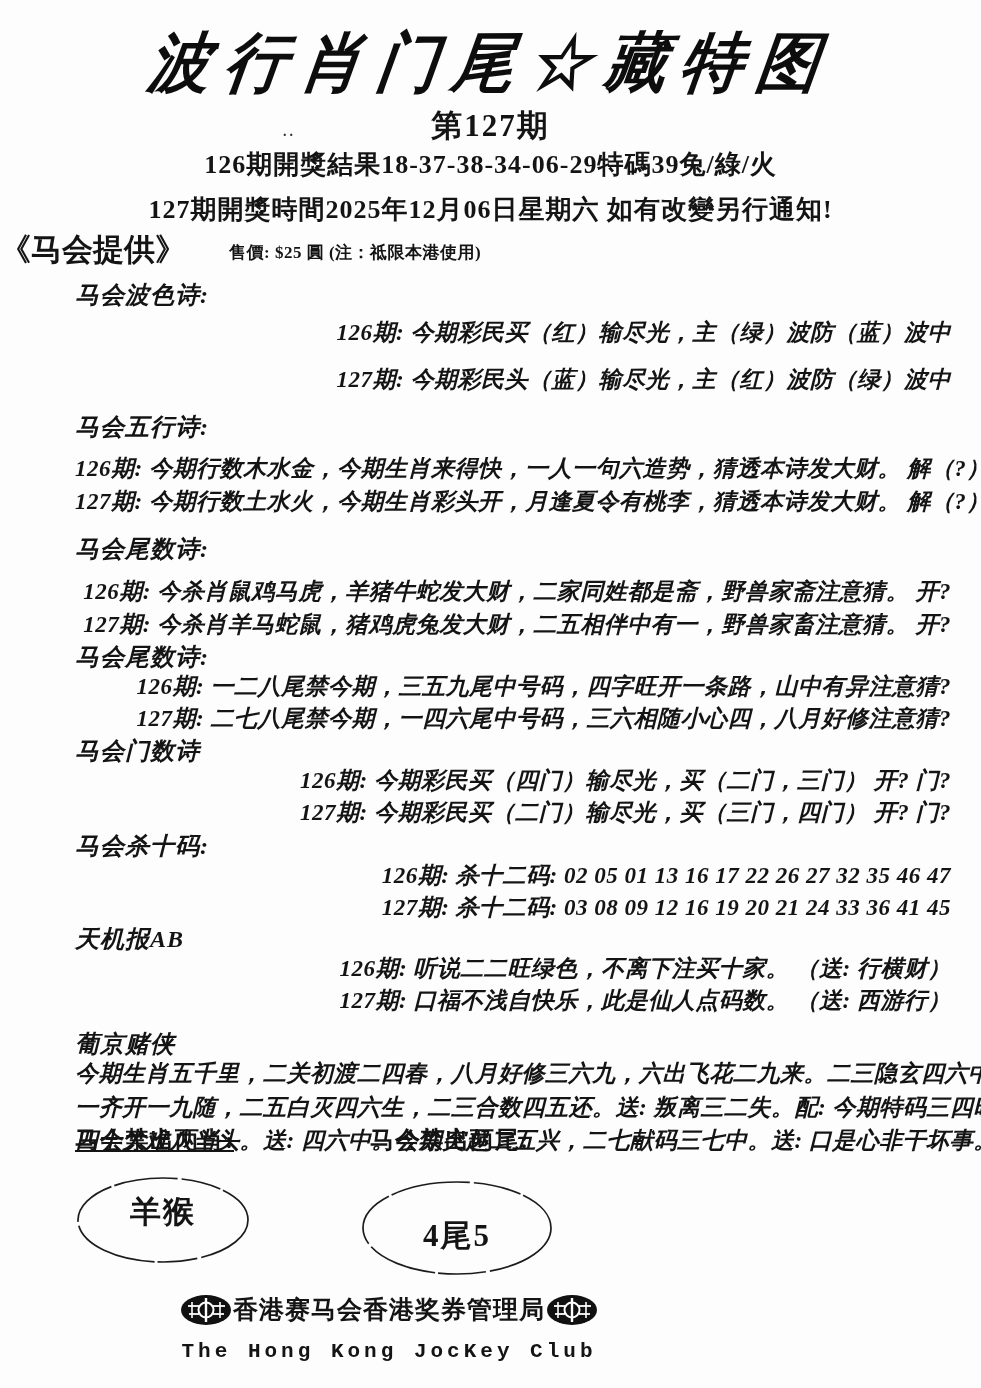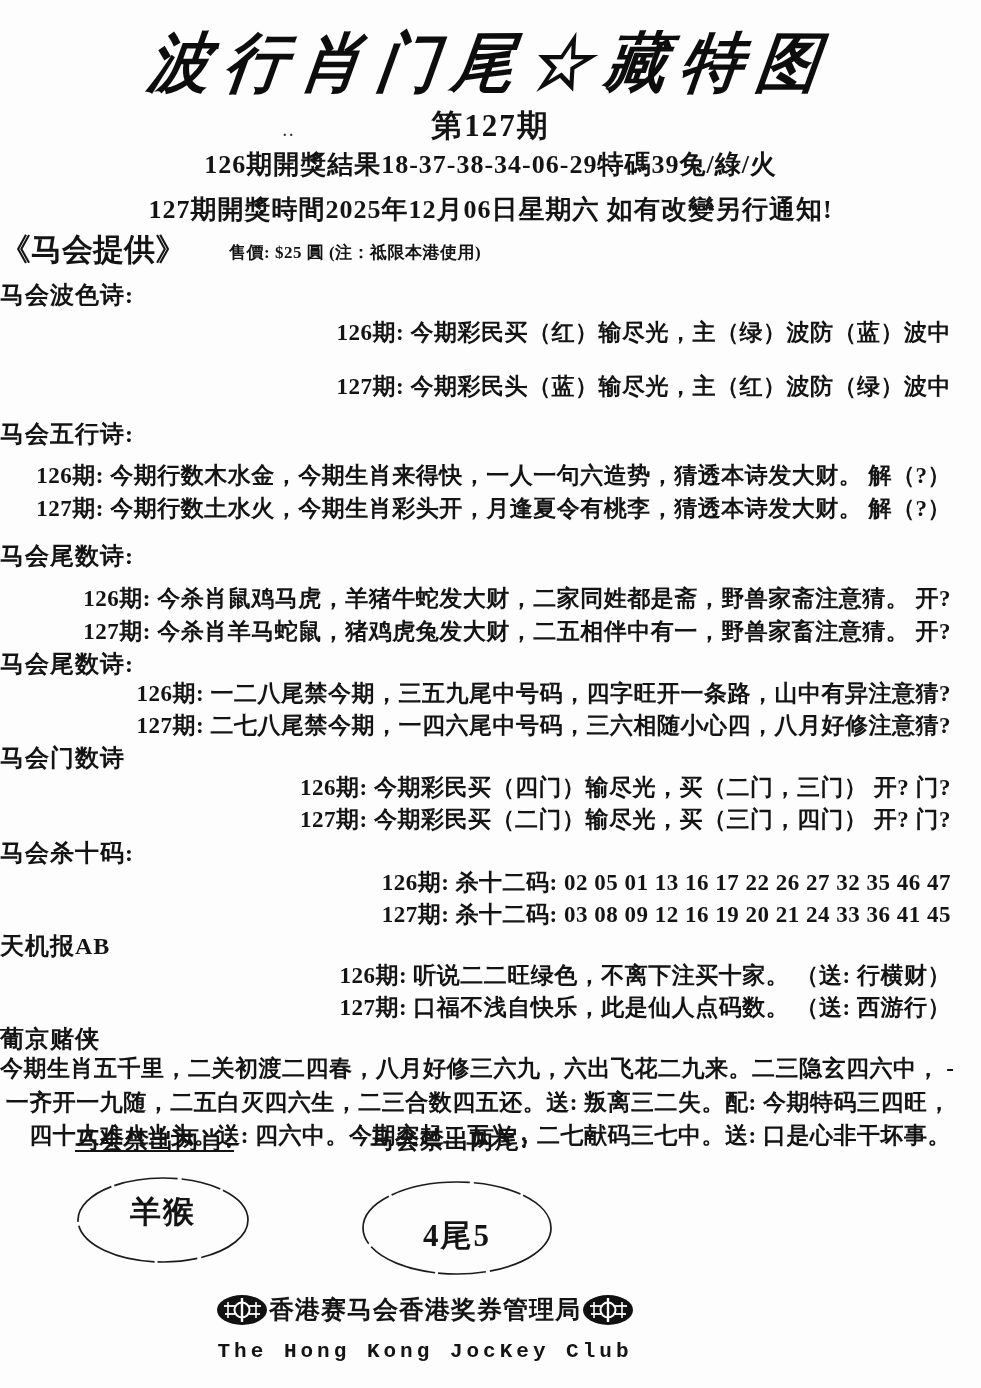--- a/index.html
+++ b/index.html
@@ -18,21 +18,21 @@
   }
   .issue-row { position:relative; margin-top:2px; }
   .issue { font-size:31px; line-height:36px; letter-spacing:2px; }
   .artifact-dots { position:absolute; left:283px; top:16px; font-size:14px; letter-spacing:3px; color:#333; }
   .meta1 { margin-top:5px;  font-size:26px; line-height:32px; letter-spacing:1px; }
   .meta2 { margin-top:13px; font-size:26px; line-height:32px; letter-spacing:1px; }
   .provider-row { margin-top:6px; display:flex; justify-content:flex-start; align-items:baseline; gap:16px; }
   .provider { font-size:31px; line-height:36px; }
   .price-note { font-size:17px; letter-spacing:0.5px; transform:translateY(-2px);margin-left:27px; }
 
-  .content { padding-right:30px; }
+  .content { padding-left:75px; padding-right:30px;font-style:italic; }
   .sec-title { font-size:24px; line-height:30px; letter-spacing:1px; }
   .sec-line  { font-size:23px; line-height:30px; letter-spacing:0.5px; white-space:nowrap;text-align:right; }
 
   .bans { position:absolute; top:1122px; left:0; width:981px; height:160px; }
   .ban-group { position:absolute; }
   .ban-label { font-size:24px; line-height:30px; letter-spacing:1px; }
   .ban-oval  { position:relative; display:inline-block; }
   .ban-oval .val {
     position:absolute; left:0; top:0; width:100%; height:100%;
     display:flex; align-items:center; justify-content:center;
@@ -40,21 +40,21 @@
   }
   .b1 { left:75px;  top:3px;text-decoration:underline; }
   .b2 { left:370px; top:3px; }
   .b3 { left:670px; top:3px; }
   .b1 .ban-oval { margin-top:20px; margin-left:0px; }
   .b2 .ban-oval { margin-top:24px; margin-left:-10px; }
   .b3 .ban-oval { margin-top:22px; margin-left:-22px; }
   .b1 .val { transform:translateY(-8px); }
   .b2 .val { transform:translateY(8px); }
 
-  .footer { position:absolute; top:1292px; left:0; width:778px; text-align:center;padding-left:36px; }
+  .footer { position:absolute; top:1292px; left:0; width:778px; text-align:center; }
   .footer-row { display:flex; justify-content:center; align-items:center; gap:1px; }
   .org { font-size:25px; line-height:32px; letter-spacing:1px; }
   .club { margin-top:12px; font-family:"Liberation Mono","DejaVu Sans Mono",monospace;
           font-size:21px; font-weight:bold; letter-spacing:4px; }
   svg { display:block; }
 </style>
 </head>
 <body>
 
 <div class="page">
@@ -71,21 +71,21 @@
   <div class="provider-row">
     <span class="provider">《马会提供》</span>
     <span class="price-note">售價: $25 圓 (注：祗限本港使用)</span>
   </div>
 
   <div class="content">
 
     <div style="margin-top:12px;">
       <div class="sec-title">马会波色诗:</div>
       <div class="sec-line" style="margin-top:8px">126期: 今期彩民买（红）输尽光，主（绿）波防（蓝）波中</div>
-      <div class="sec-line" style="margin-top:24px">127期: 今期彩民头（蓝）输尽光，主（红）波防（绿）波中</div>
+      <div class="sec-line" style="margin-top:17px">127期: 今期彩民头（蓝）输尽光，主（红）波防（绿）波中</div>
     </div>
 
     <div style="margin-top:17px;">
       <div class="sec-title">马会五行诗:</div>
       <div class="sec-line" style="margin-top:12px">126期: 今期行数木水金，今期生肖来得快，一人一句六造势，猜透本诗发大财。 解（?）</div>
       <div class="sec-line" style="margin-top:3px">127期: 今期行数土水火，今期生肖彩头开，月逢夏令有桃李，猜透本诗发大财。 解（?）</div>
     </div>
 
     <div style="margin-top:17px;">
       <div class="sec-title">马会尾数诗:</div>
@@ -110,21 +110,21 @@
       <div class="sec-line" style="margin-top:0px">126期: 杀十二码: 02 05 01 13 16 17 22 26 27 32 35 46 47</div>
       <div class="sec-line" style="margin-top:2px">127期: 杀十二码: 03 08 09 12 16 19 20 21 24 33 36 41 45</div>
     </div>
 
     <div style="margin-top:1px;">
       <div class="sec-title">天机报AB</div>
       <div class="sec-line" style="margin-top:0px">126期: 听说二二旺绿色，不离下注买十家。 （送: 行横财）</div>
       <div class="sec-line" style="margin-top:2px">127期: 口福不浅自快乐，此是仙人点码数。 （送: 西游行）</div>
     </div>
 
-    <div style="margin-top:1px;">
+    <div style="margin-top:13px;">
       <div class="sec-title">葡京赌侠</div>
       <div class="sec-line" style="margin-top:0px">今期生肖五千里，二关初渡二四春，八月好修三六九，六出飞花二九来。二三隐玄四六中， -</div>
       <div class="sec-line" style="margin-top:4px">一齐开一九随，二五白灭四六生，二三合数四五还。送: 叛离三二失。配: 今期特码三四旺，</div>
       <div class="sec-line" style="margin-top:3px">四十大难八当头。送: 四六中。今期突起二五兴，二七献码三七中。送: 口是心非干坏事。</div>
     </div>
 
   </div>
 
   <div class="bans">
 

